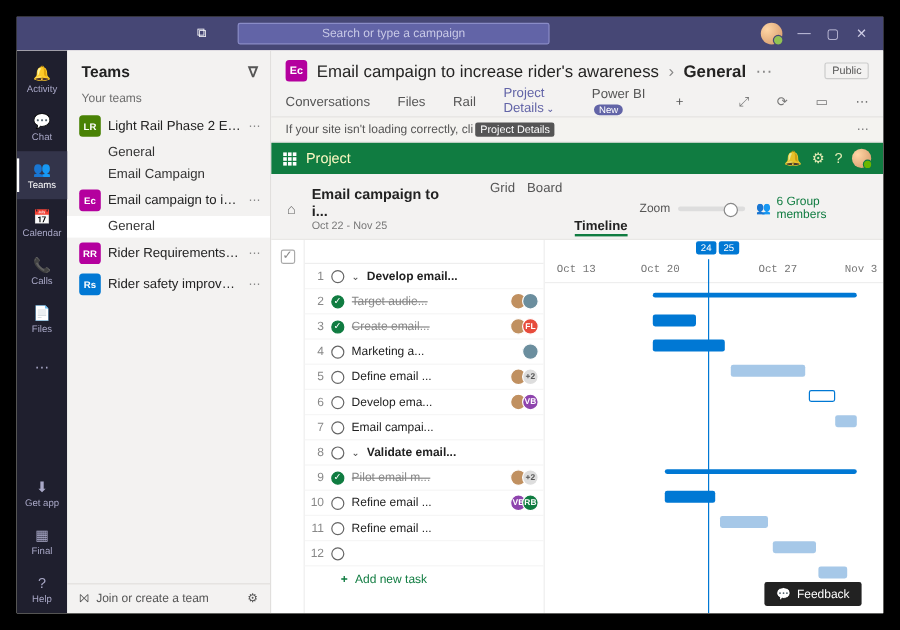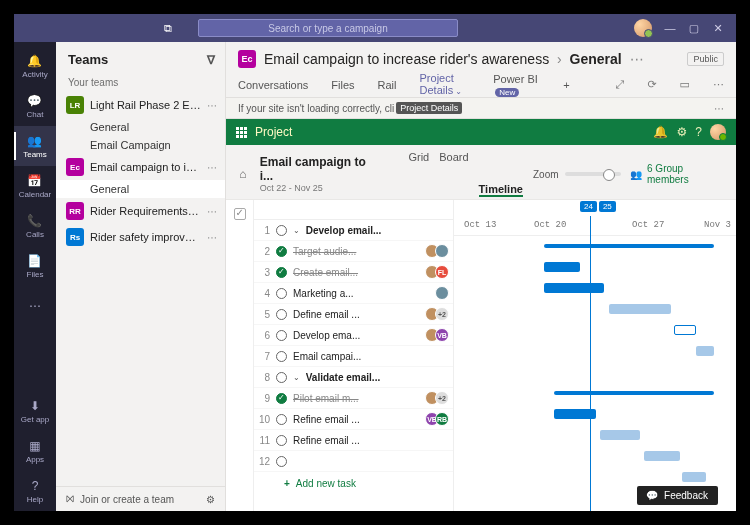--- a/index.html
+++ b/index.html
@@ -152,21 +152,21 @@
       <div class="rail-item">
           <span class="rail-icon">⋯</span>
         </div>
       <div class="rail-spacer"></div>
       <div class="rail-item">
           <span class="rail-icon">⬇</span>
           <span>Get app</span>
         </div>
       <div class="rail-item">
           <span class="rail-icon">▦</span>
-          <span>Apps</span>
+          <span>Final</span>
         </div>
       <div class="rail-item">
           <span class="rail-icon">?</span>
           <span>Help</span>
         </div>
     </div>
 
     <div class="teams-panel">
       <div class="teams-head">
         <span>Teams</span>

